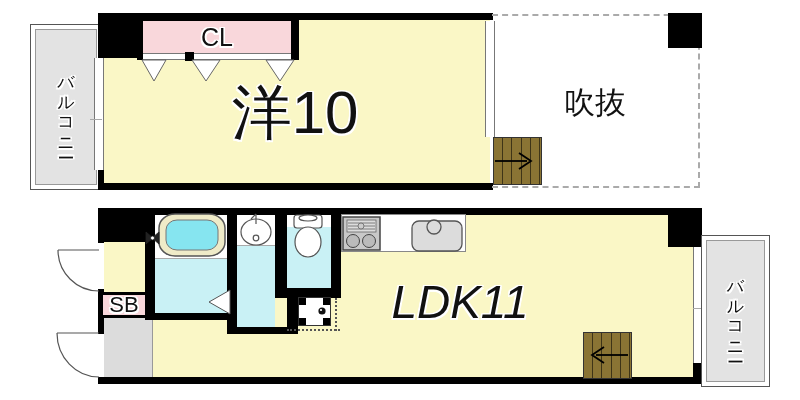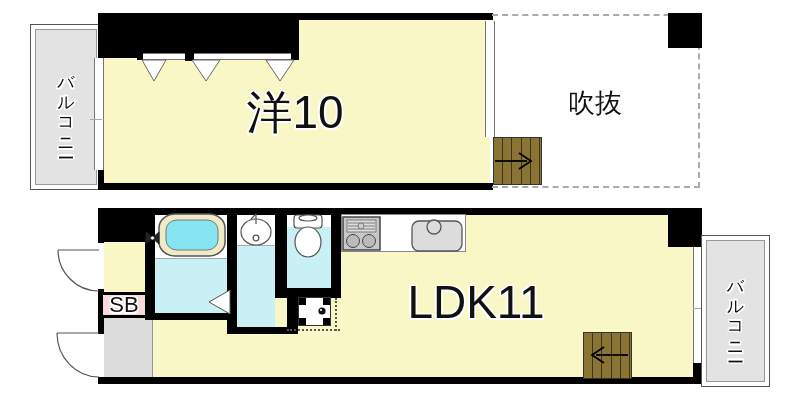--- a/index.html
+++ b/index.html
@@ -47,35 +47,38 @@
 
   <div class="abs black" style="left:98px;top:13px;width:395px;height:7px;"></div>
   <div class="abs black" style="left:98px;top:183px;width:395px;height:7px;"></div>
   <div class="abs black" style="left:98px;top:13px;width:45px;height:45px;"></div>
   <div class="abs black" style="left:98px;top:168px;width:6px;height:20px;"></div>
 
   <div class="abs window" style="left:94px;top:58px;width:8px;height:112px;"></div>
   <div class="abs thinline" style="left:90px;top:119px;width:12px;height:1px;"></div>
 
   <div class="abs black" style="left:137px;top:13px;width:162px;height:47px;"></div>
+  <div class="abs pink center" style="left:143px;top:21px;width:148px;height:32px;">
+    <span class="label" style="font-size:25px;">CL</span>
+  </div>
   <div class="abs white" style="left:143px;top:53px;width:148px;height:7px;border-top:1px solid #777;border-bottom:1px solid #777;box-sizing:border-box;"></div>
   <div class="abs black" style="left:185px;top:52px;width:9px;height:9px;"></div>
 
   <div class="abs window" style="left:485px;top:21px;width:8px;height:116px;"></div>
 
   <div class="abs void-border" style="left:492px;top:14px;width:206px;height:170px;"></div>
   <div class="abs black" style="left:668px;top:13px;width:34px;height:35px;"></div>
 
   <div class="abs stairs" style="left:493px;top:137px;width:47px;height:46px;"></div>
 
   <div class="abs center" style="left:195px;top:85px;width:200px;height:56px;">
-    <span class="label" style="font-size:46px;">洋10</span>
+    <span class="label" style="font-size:60px;">洋10</span>
   </div>
   <div class="abs center" style="left:545px;top:86px;width:100px;height:34px;">
-    <span class="label" style="font-size:27px;">吹抜</span>
+    <span class="label" style="font-size:31px;">吹抜</span>
   </div>
 
   <div class="abs yellow" style="left:101px;top:212px;width:594px;height:168px;"></div>
 
   <div class="abs black" style="left:98px;top:208px;width:604px;height:7px;"></div>
   <div class="abs black" style="left:98px;top:377px;width:604px;height:7px;"></div>
   <div class="abs black" style="left:98px;top:208px;width:6px;height:176px;"></div>
 
   <div class="abs white" style="left:96px;top:243px;width:8px;height:46px;"></div>
   <div class="abs white" style="left:96px;top:334px;width:8px;height:43px;"></div>
@@ -123,21 +126,21 @@
   <div class="abs stairs" style="left:583px;top:332px;width:47px;height:45px;"></div>
 
   <div class="abs balcony-outer" style="left:701px;top:235px;width:67px;height:150px;">
     <div class="balcony-inner">
       <div class="abs center" style="left:0;top:0;right:0;bottom:0;">
         <span class="label vtext" style="font-size:17px;">バルコニー</span>
       </div>
     </div>
   </div>
 
-  <div class="abs center" style="left:376px;top:276px;width:200px;height:52px;">
+  <div class="abs center" style="left:360px;top:276px;width:200px;height:52px;font-style:italic;">
     <span class="label" style="font-size:46px;">LDK11</span>
   </div>
 
   <svg width="800" height="400" viewBox="0 0 800 400">
 
     <g fill="#fff" stroke="#666" stroke-width="1">
       <polygon points="142,60 166,60 154,81"></polygon>
       <polygon points="192,60 220,60 206,81"></polygon>
       <polygon points="266,60 294,60 280,81"></polygon>
     </g>

